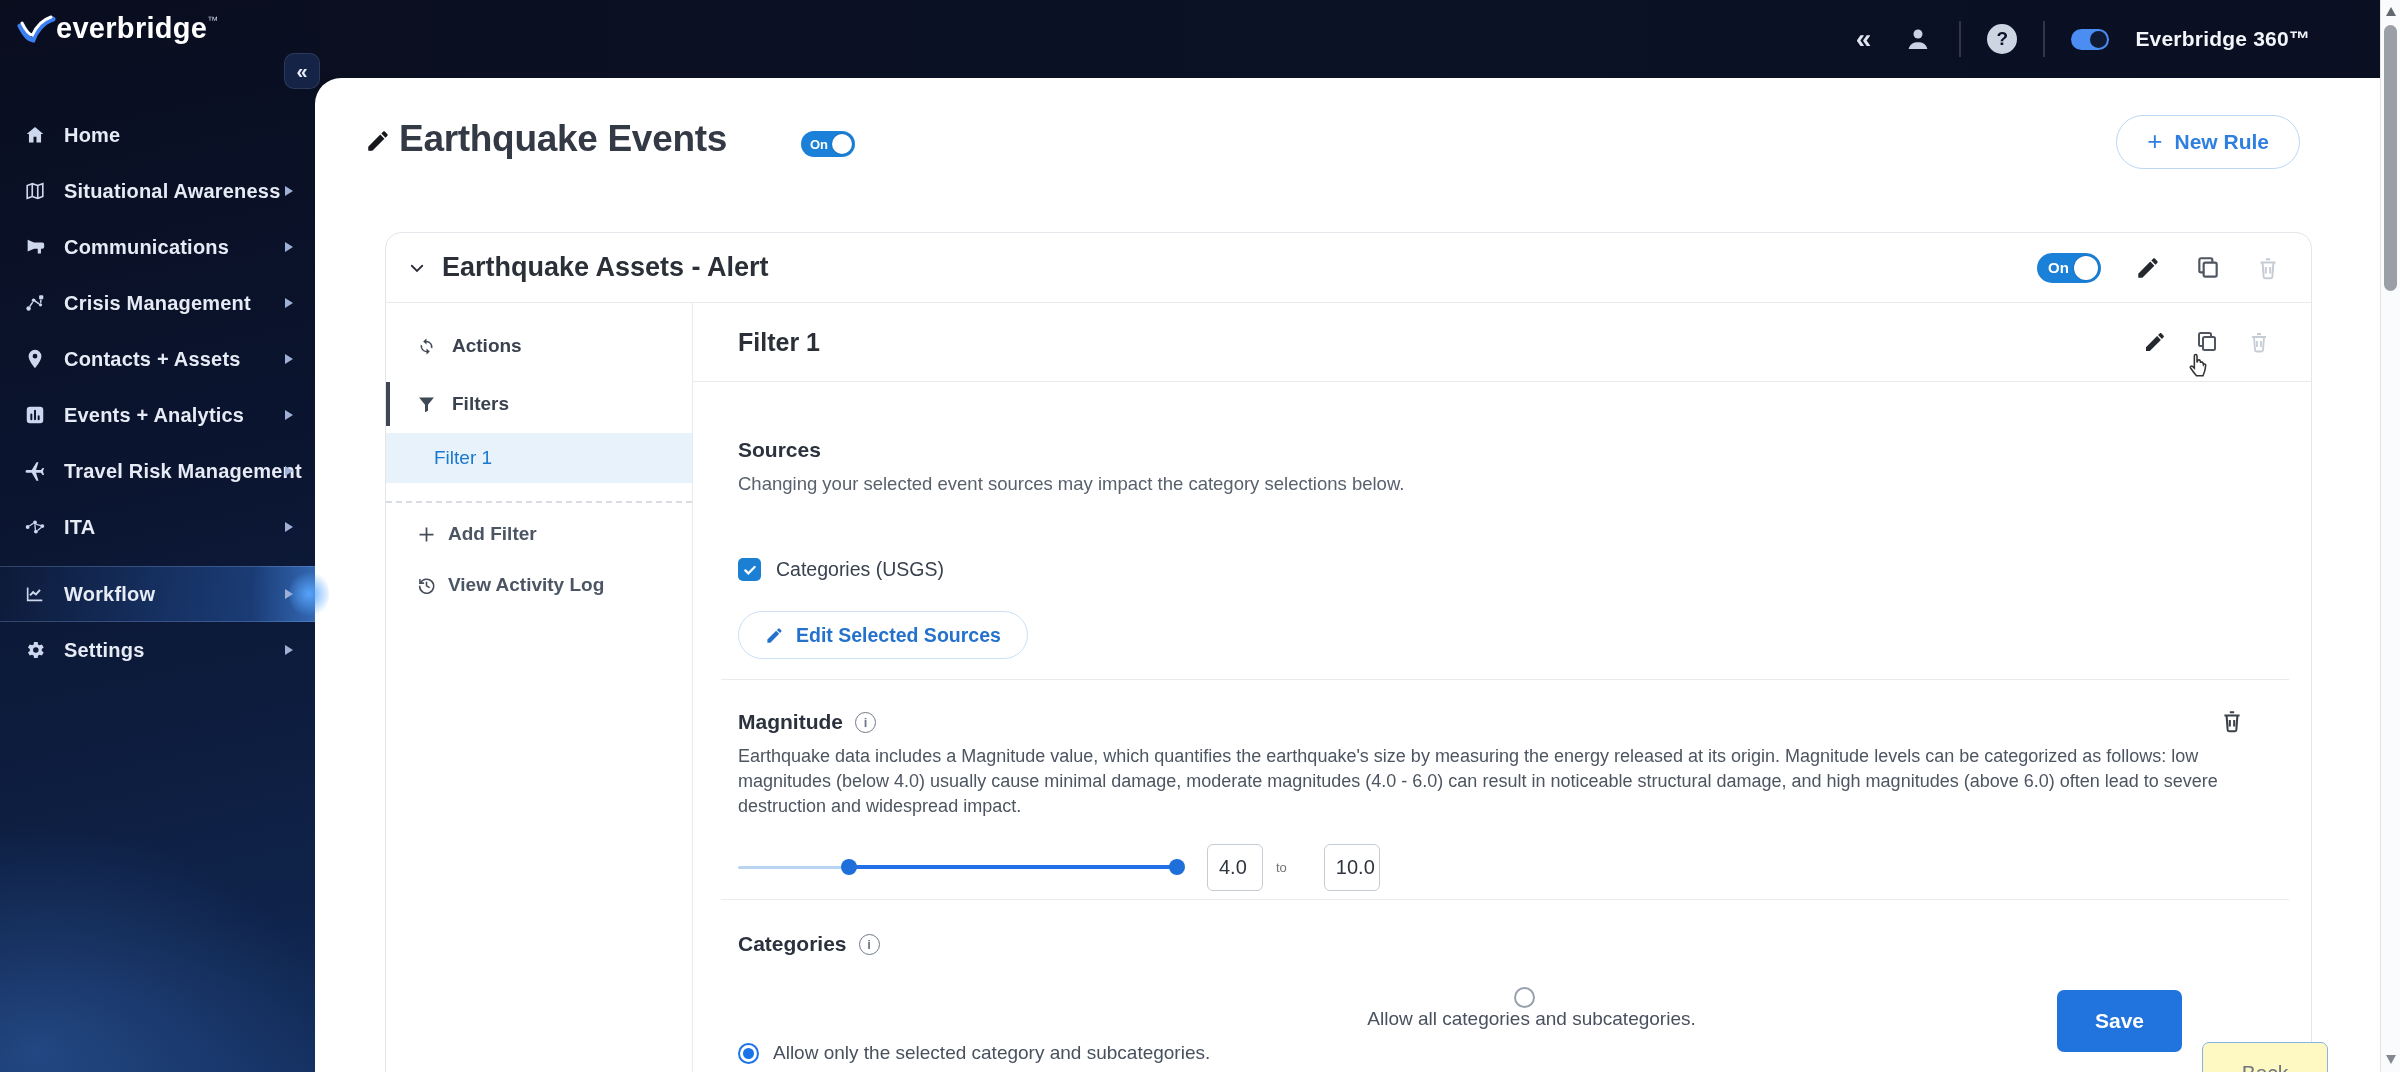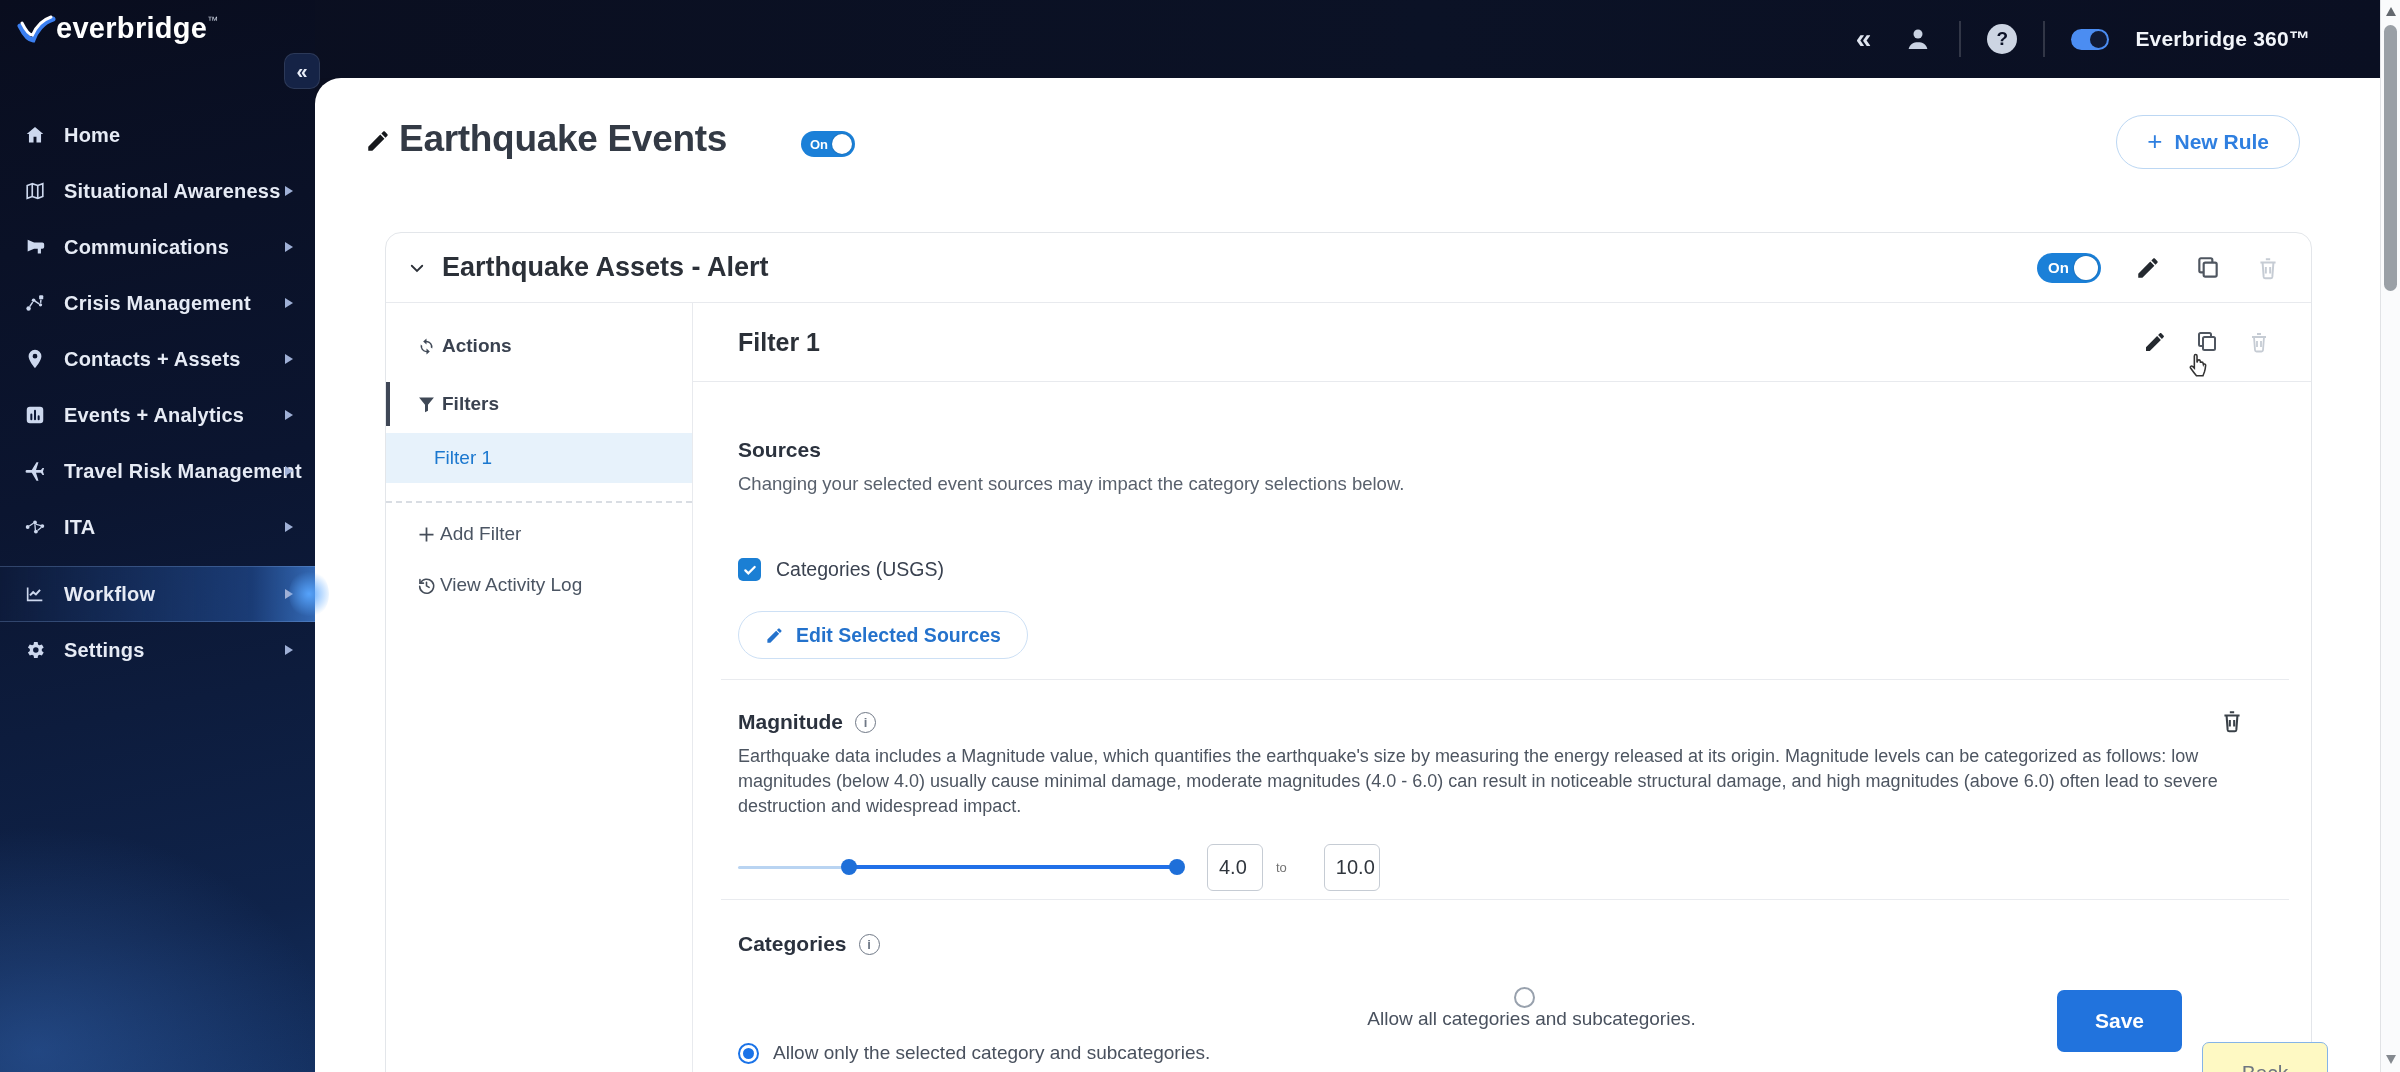--- a/index.html
+++ b/index.html
@@ -78,28 +78,28 @@
   .ch-right { margin-left:auto; display:flex; align-items:center; gap:34px; }
   .icon-btn { width:26px; height:26px; cursor:pointer; }
   .icon-btn svg { width:100%; height:100%; }
   .c-dark { color:#24292f; } .c-mid { color:#4f5660; } .c-disabled { color:#c6ccd4; }
 
   .card-body { display:flex; height:calc(100% - 70px); }
   .inner-nav { position:relative; width:307px; flex:0 0 307px; border-right:1px solid #e8eaee; }
   .in-item { position:absolute; left:0; width:100%; height:44px; display:flex; align-items:center; padding-left:28px; cursor:pointer; }
   .in-item .iicon { width:24px; height:24px; color:#3f4856; display:flex; align-items:center; justify-content:center; }
   .in-item .iicon svg { width:21px; height:21px; }
-  .in-label { margin-left:4px; font-size:19px; font-weight:700; color:#3a4250; }
+  .in-label { margin-left:14px; font-size:19px; font-weight:700; color:#3a4250; }
   .in-actions { top:21px; } .in-filters { top:79px; }
   .in-filters .bar { position:absolute; left:0; top:0; width:4px; height:44px; background:#3f4756; }
   .in-filter1 { top:130px; height:50px; background:#e7f2fb; padding-left:48px; }
   .in-filter1 .in-sub { font-size:19px; color:#1b78cf; font-weight:400; }
   .in-dash { position:absolute; left:0; top:198px; width:100%; border-top:2px dashed #d9dde3; }
   .in-add { top:209px; } .in-activity { top:260px; }
-  .in-add .in-label2, .in-activity .in-label2 { margin-left:2px; font-size:19px; color:#4b5563; font-weight:400;text-align:center; }
+  .in-add .in-label2, .in-activity .in-label2 { margin-left:10px; font-size:19px; color:#4b5563; font-weight:700;text-align:center; }
   .in-add .iicon, .in-activity .iicon { color:#454d59; }
 
   .panel { flex:1; position:relative; }
   .panel-header { height:79px; display:flex; align-items:center; padding:0 40px 0 45px; border-bottom:1px solid #e8eaee; }
   .panel-title { font-size:25px; font-weight:700; color:#2b3038; }
   .panel-icons { margin-left:auto; display:flex; align-items:center; gap:28px; }
   .panel-icons .icon-btn { width:24px; height:24px; }
   .panel-body { padding:0 0 0 45px; }
   .sec-heading { font-size:21px; font-weight:700; color:#2b323e; display:flex; align-items:center; gap:12px; }
   .info-i { width:21px; height:21px; border-radius:50%; border:1.6px solid #6f7886; color:#6f7886;

